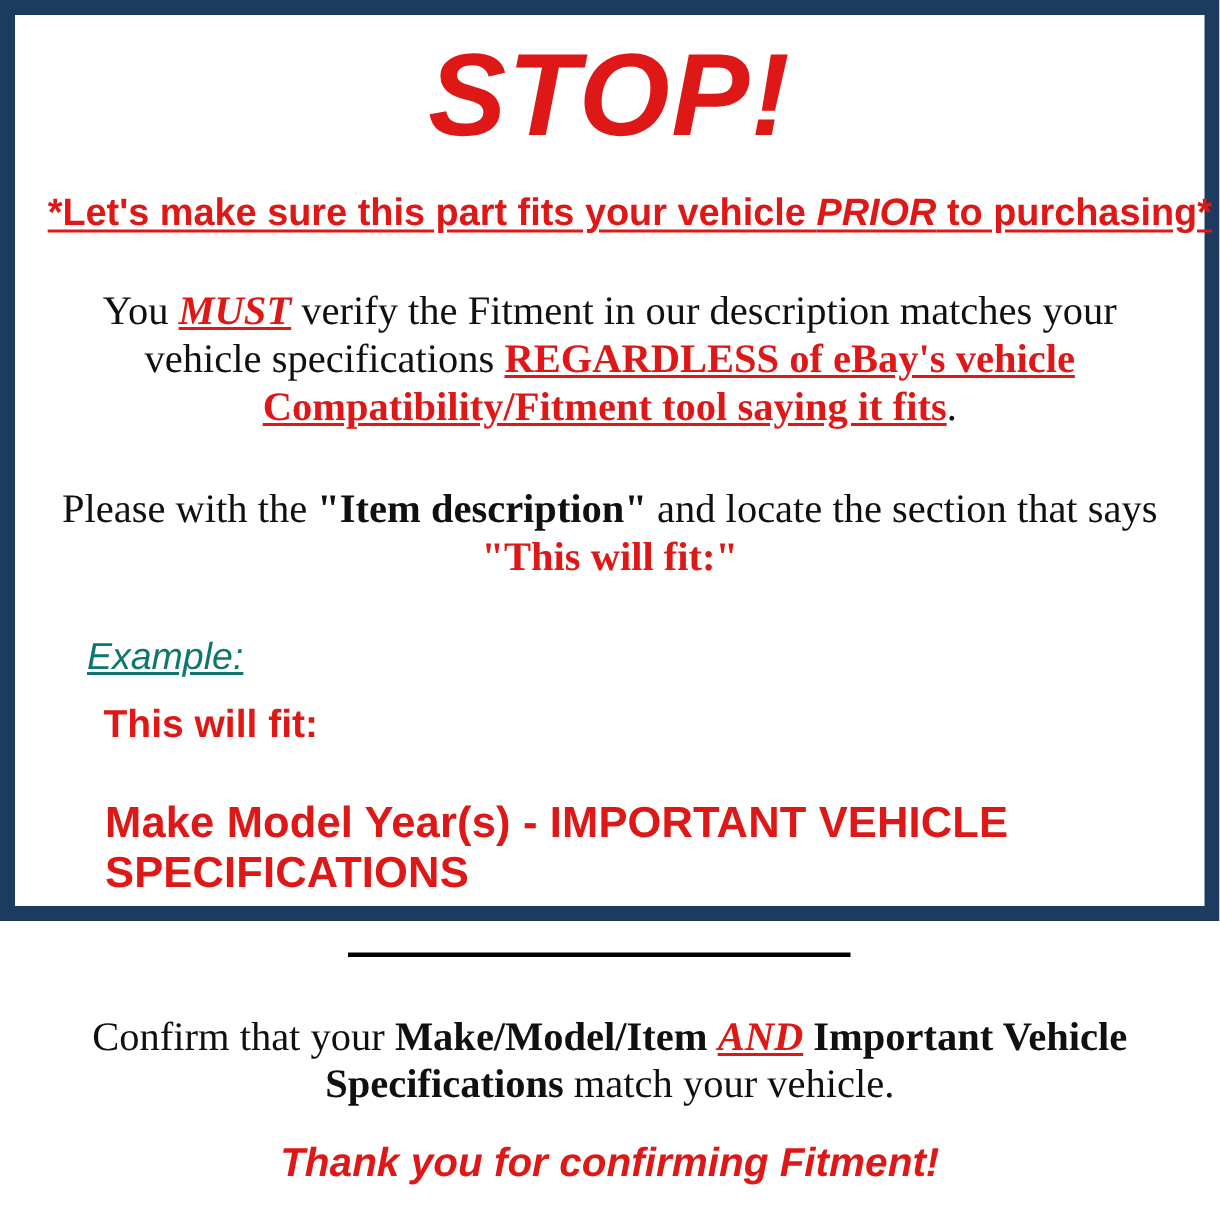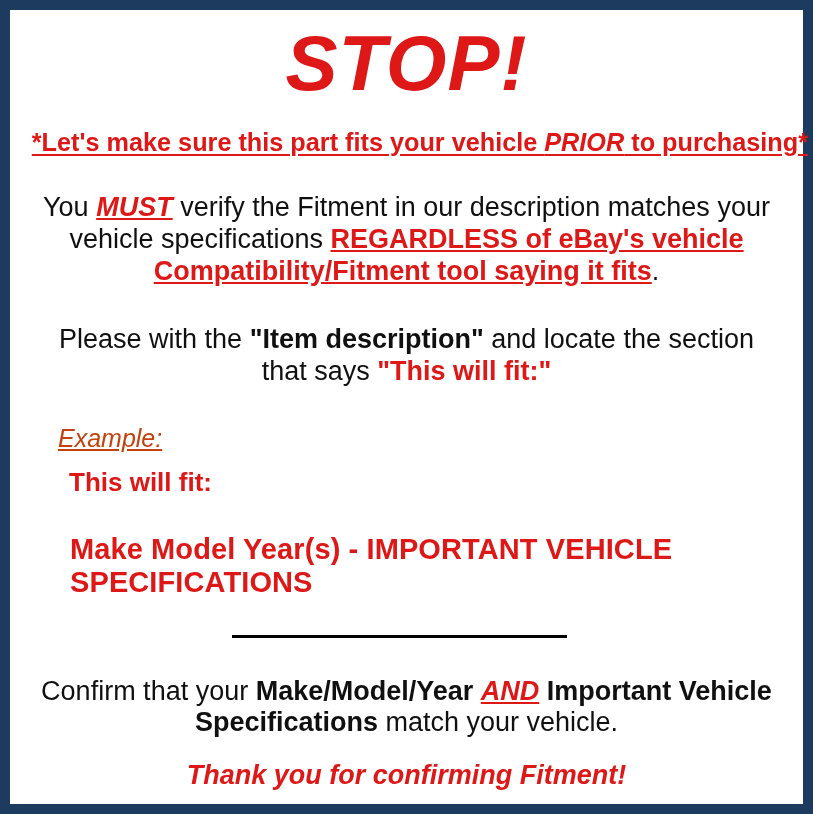--- a/index.html
+++ b/index.html
@@ -11,21 +11,21 @@
   body {
     width: 813px;
     height: 814px;
     overflow: hidden;
     font-family: "Liberation Sans", "DejaVu Sans", sans-serif;
   }
 
   .notice-card {
     box-sizing: border-box;
     width: 813px;
-    height: 814px;
+    height: 614px;
     background: #ffffff;
     border: 10px solid #1d3a5f;
     padding: 0 18px;
     display: block;
     position: relative;
   }
 
   .red      { color: #de1717; }
   .black    { color: #101010; }
   .b        { font-weight: bold; }
@@ -59,36 +59,37 @@
   }
   .subtitle .u { text-decoration: underline; text-underline-offset: 3px; }
 
   
   .para {
     margin: 0;
     text-align: center;
     color: #101010;
     font-size: 27px;
     line-height: 1.18;
+    font-family: Liberation Serif, serif;
   }
   .para-must      { padding: 35px 14px 0 14px; }
   .para-itemdesc  { padding: 36px 10px 0 10px; }
   .para-confirm   { padding: 30px 12px 0 12px; }
   .para-vin       { padding: 38px 6px 0 6px; }
 
   
   .example-block {
     padding: 36px 0 0 30px;
     text-align: left;
   }
   .example-label {
     margin: 0;
     font-size: 25px;
     font-style: italic;
-    color: #c2410c;
+    color: #0f766e;
     text-decoration: underline;
     text-underline-offset: 2px;
     display: inline-block;
   }
   .example-fit {
     margin: 11px;
     padding-top: 3px;
     font-size: 26px;
     font-weight: bold;
     color: #de1717;
@@ -153,19 +154,19 @@
     </div>
     <div class="example-fit">This will fit:</div>
     <div class="example-spec">Make Model Year(s) - IMPORTANT VEHICLE SPECIFICATIONS</div>
   </div>
 
   <div class="divider-wrap">
     <hr class="divider">
   </div>
 
   <div class="para para-confirm">
-    <span class="black">Confirm that your </span><span class="black b">Make/Model/Year</span><span class="black"> </span><span class="red b i u">AND</span><span class="black"> </span><span class="black b">Important Vehicle Specifications</span><span class="black"> match your vehicle.</span>
+    <span class="black">Confirm that your </span><span class="black b">Make/Model/Item</span><span class="black"> </span><span class="red b i u">AND</span><span class="black"> </span><span class="black b">Important Vehicle Specifications</span><span class="black"> match your vehicle.</span>
   </div>
 
 
   <div class="thanks">Thank you for confirming Fitment!</div>
 
 </div>
 
 </body></html>

